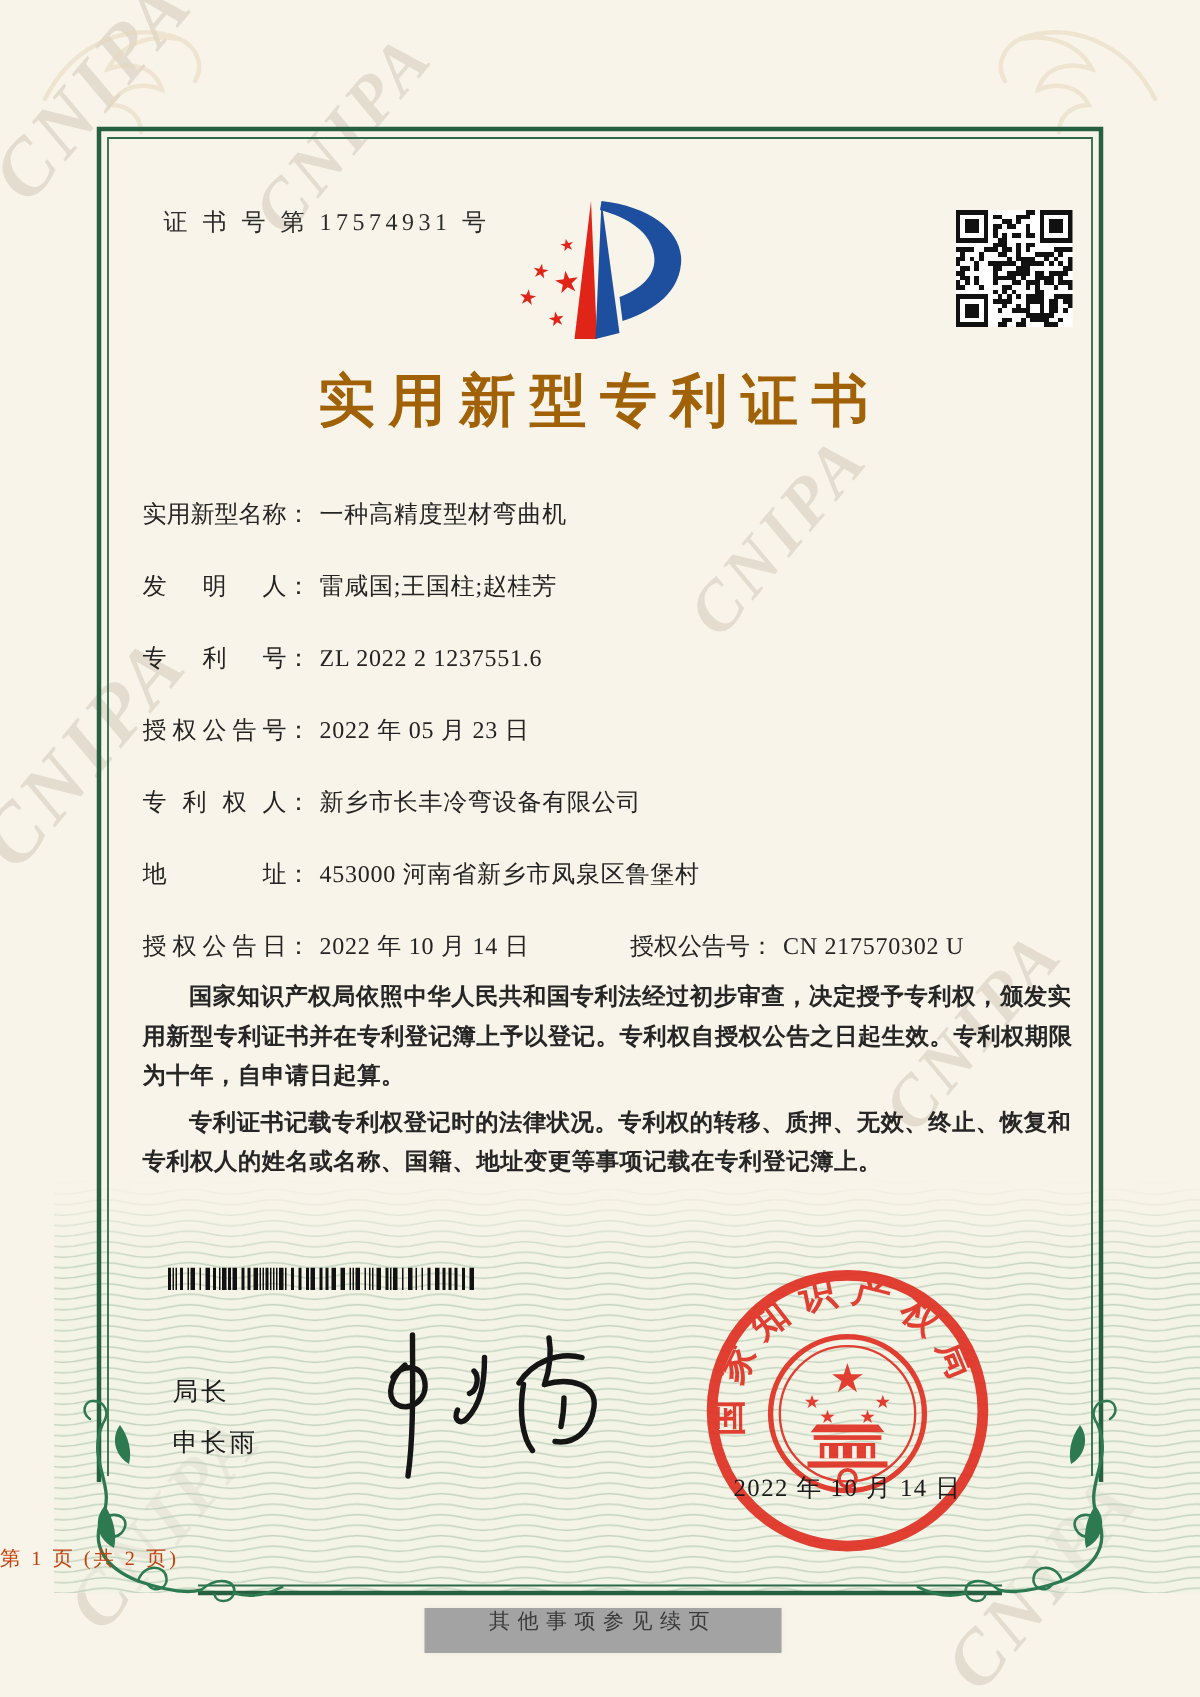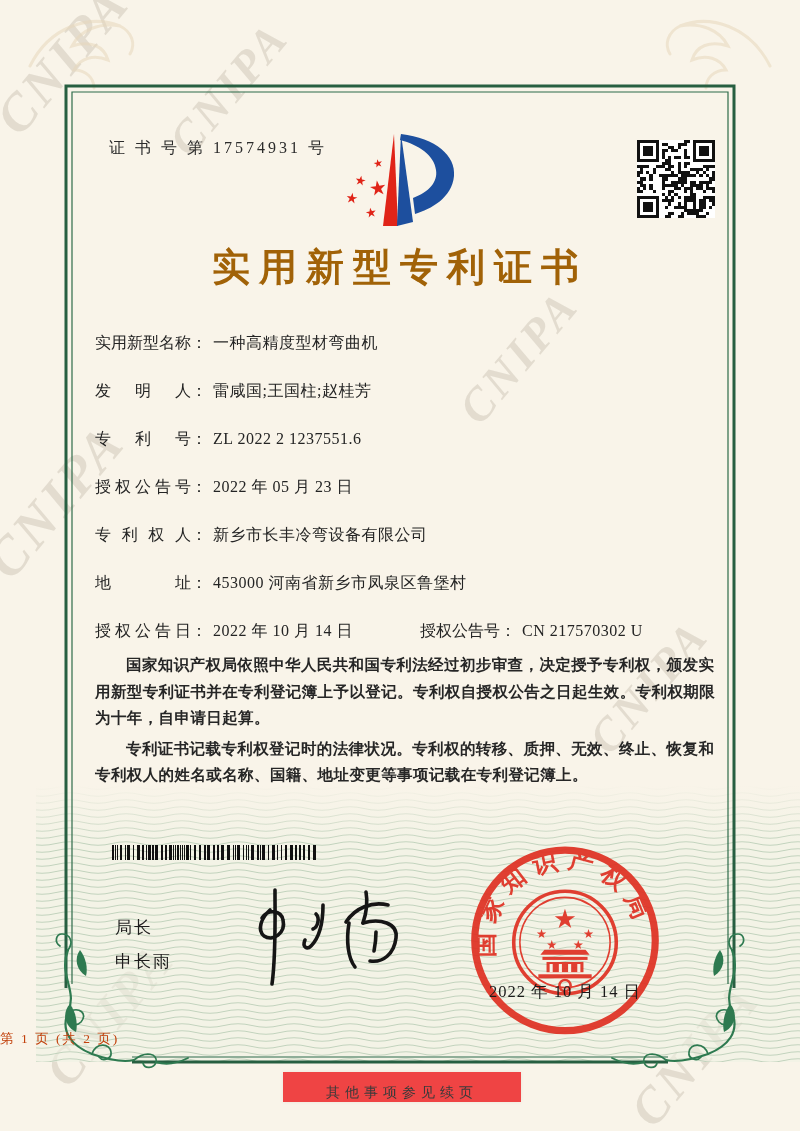--- a/index.html
+++ b/index.html
@@ -31,22 +31,22 @@
               font-size:17px;color:#1d1d1d;letter-spacing:2px;}
   .sign-name{left:115px;top:950px;font-family:"Liberation Sans","DejaVu Sans",sans-serif;
              font-size:17px;color:#1d1d1d;letter-spacing:2px;}
   .sig-svg{left:228px;top:878px;}
   
   .seal{left:465px;top:843px;width:200px;height:200px;}
   .seal-date{position:absolute;left:0;top:138px;width:200px;text-align:center;font-size:16.5px;
              color:#1b1b1b;letter-spacing:1px;white-space:nowrap;}
   
   .page-num{left:0;top:1030px;width:749px;text-align:left;font-size:13.5px;color:#c2410c;letter-spacing:2px;}
-  .cont-box{left:283px;top:1072px;width:238px;height:30px;background:#ef4444;
-            box-shadow:0 0 4px rgba(0,0,0,.06);display:flex;align-items:flex-end;justify-content:center;}
+  .cont-box{left:283px;top:1072px;width:238px;height:30px;background:#a3a3a3;
+            box-shadow:0 0 4px rgba(0,0,0,.06);display:flex;align-items:flex-start;justify-content:center;}
   .cont-box span{font-size:14px;color:#3a3a3a;letter-spacing:5px;}
 </style>
 </head>
 <body>
 
 <div class="wm" style="left:-25px;top:30px;font-size:52px;">CNIPA</div>
 <div class="wm" style="left:150px;top:62px;font-size:46px;">CNIPA</div>
 <div class="wm" style="left:440px;top:330px;font-size:46px;">CNIPA</div>
 <div class="wm" style="left:-35px;top:470px;font-size:54px;">CNIPA</div>
 <div class="wm" style="left:570px;top:660px;font-size:46px;">CNIPA</div>

